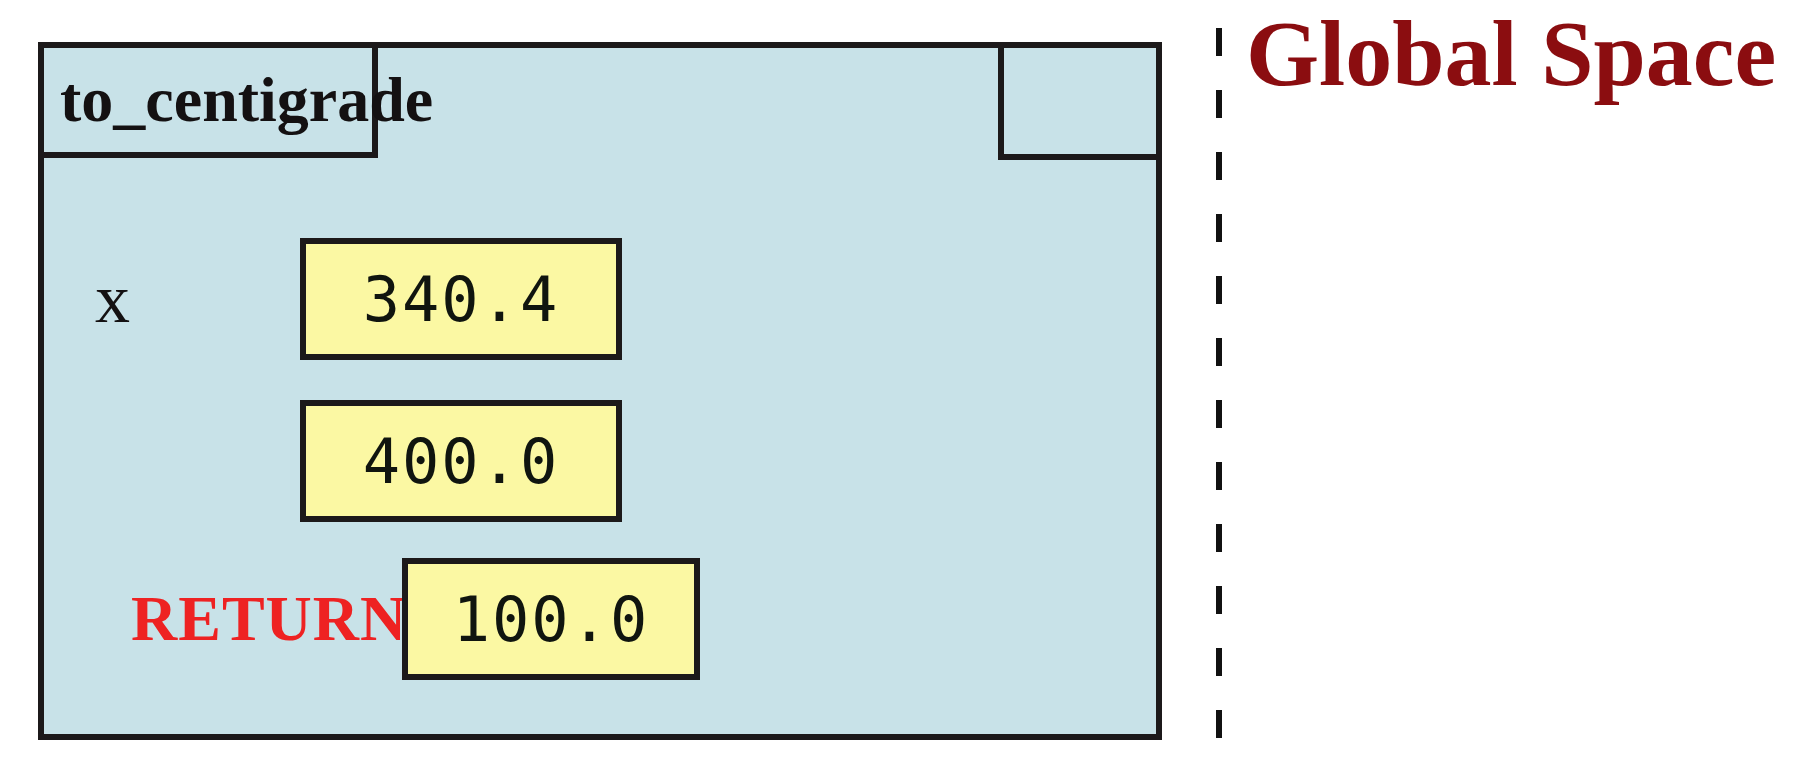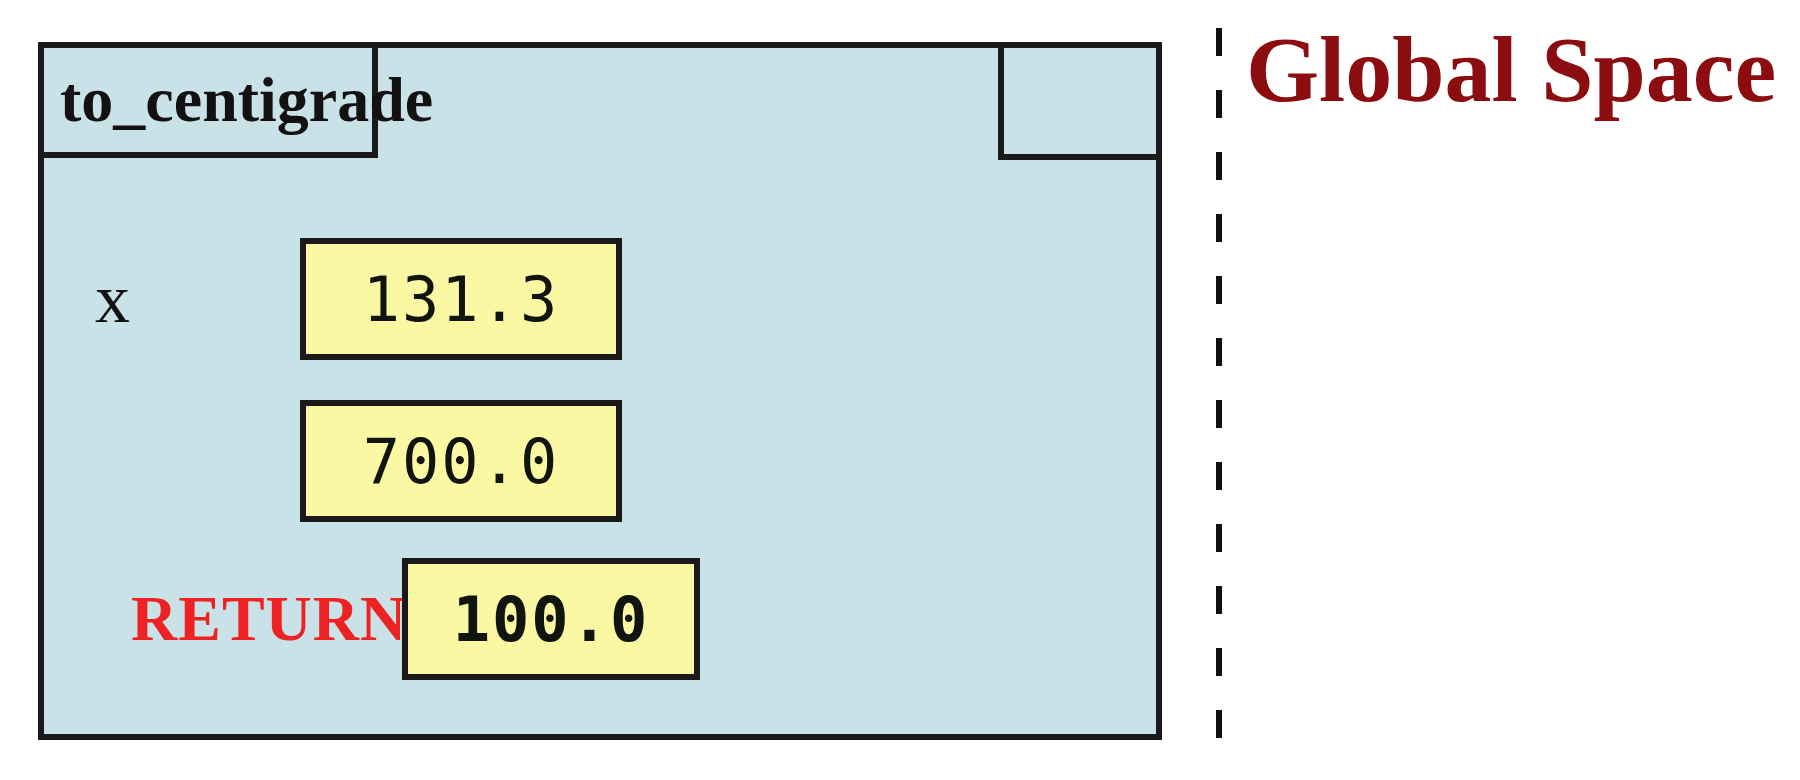--- a/index.html
+++ b/index.html
@@ -93,21 +93,21 @@
   .value-box .val {
     font-family: "DejaVu Sans Mono", monospace;
     font-size: 62px;
     color: #10150f;
     letter-spacing: 2px;
     white-space: nowrap;
   }
   .row-x .value-box,
   #vbox-x   { left: 300px; top: 238px; width: 322px; }
   #vbox-tmp { left: 300px; top: 400px; width: 322px; }
-  #vbox-ret { left: 402px; top: 558px; width: 298px; font-weight: bold; }
+  #vbox-ret { left: 402px; top: 558px; width: 298px; }
   #vlabel-x   { top: 238px; }
   #vlabel-tmp { top: 400px; }
   #vlabel-ret { top: 558px; }
   
   .divider {
     position: absolute;
     left: 1216px;
     top: 28px;
     width: 6px;
     height: 740px;
@@ -117,21 +117,21 @@
       #111111 28px,
       transparent 28px,
       transparent 62px
     );
     z-index: 2;
   }
   
   .global-label {
     position: absolute;
     left: 1246px;
-    top: 18px;
+    top: 2px;
     font-weight: bold;
     font-size: 94px;
     line-height: 1.1;
     color: #8b0d10;
     white-space: nowrap;
     z-index: 2;
   }
 </style>
 </head>
 <body>
@@ -141,25 +141,25 @@
   <div class="frame"></div>
 
   <div class="frame-tab">
     <span class="fname">to_centigrade</span>
   </div>
 
   <div class="pc-box"></div>
 
   <div class="var-label" id="vlabel-x">x</div>
   <div class="value-box" id="vbox-x">
-    <span class="val">131.3</span>
+    <span class="val">340.4</span>
   </div>
 
   <div class="value-box" id="vbox-tmp">
-    <span class="val">700.0</span>
+    <span class="val">400.0</span>
   </div>
 
   <div class="var-label return" id="vlabel-ret">RETURN</div>
   <div class="value-box" id="vbox-ret">
     <span class="val">100.0</span>
   </div>
 
   <div class="divider"></div>
 
   <div class="global-label">Global Space</div>

